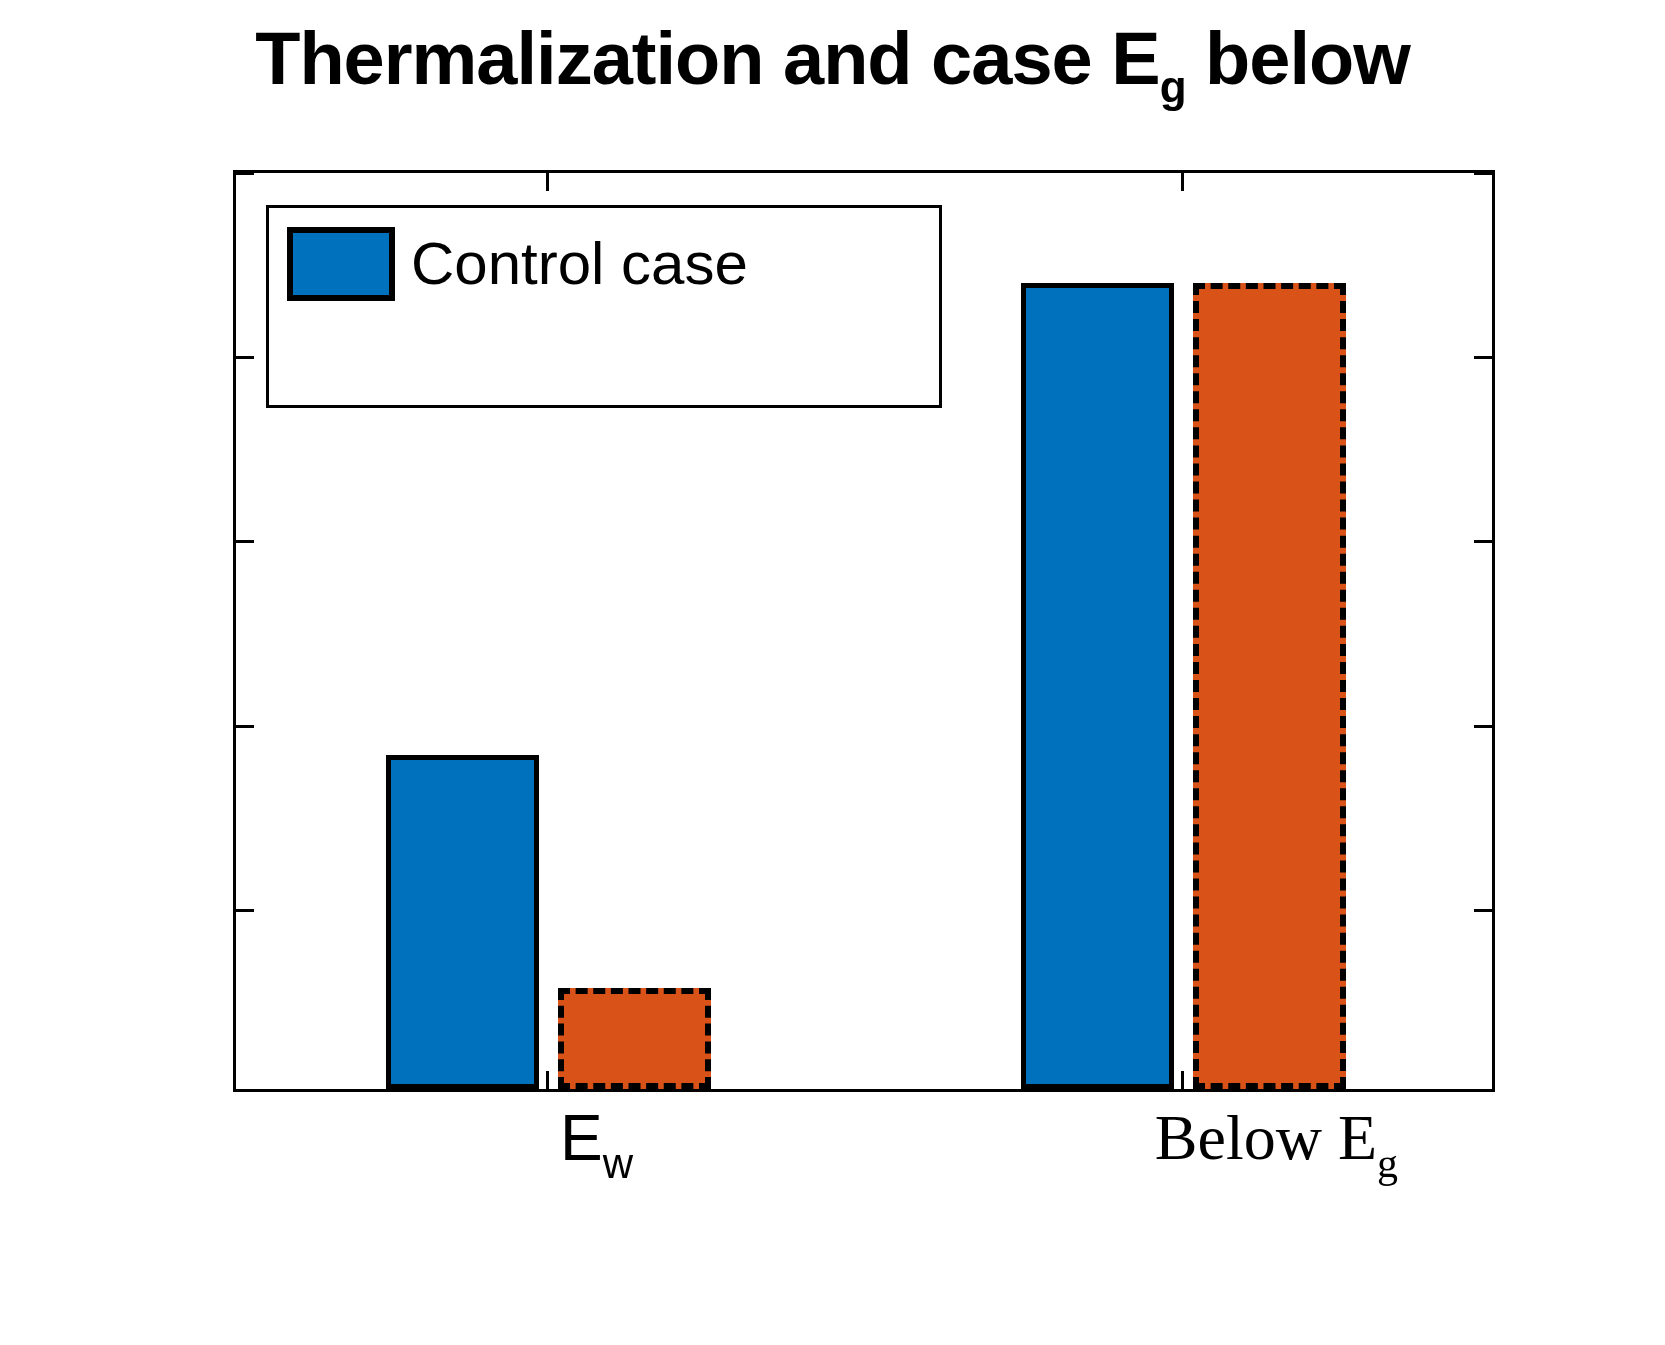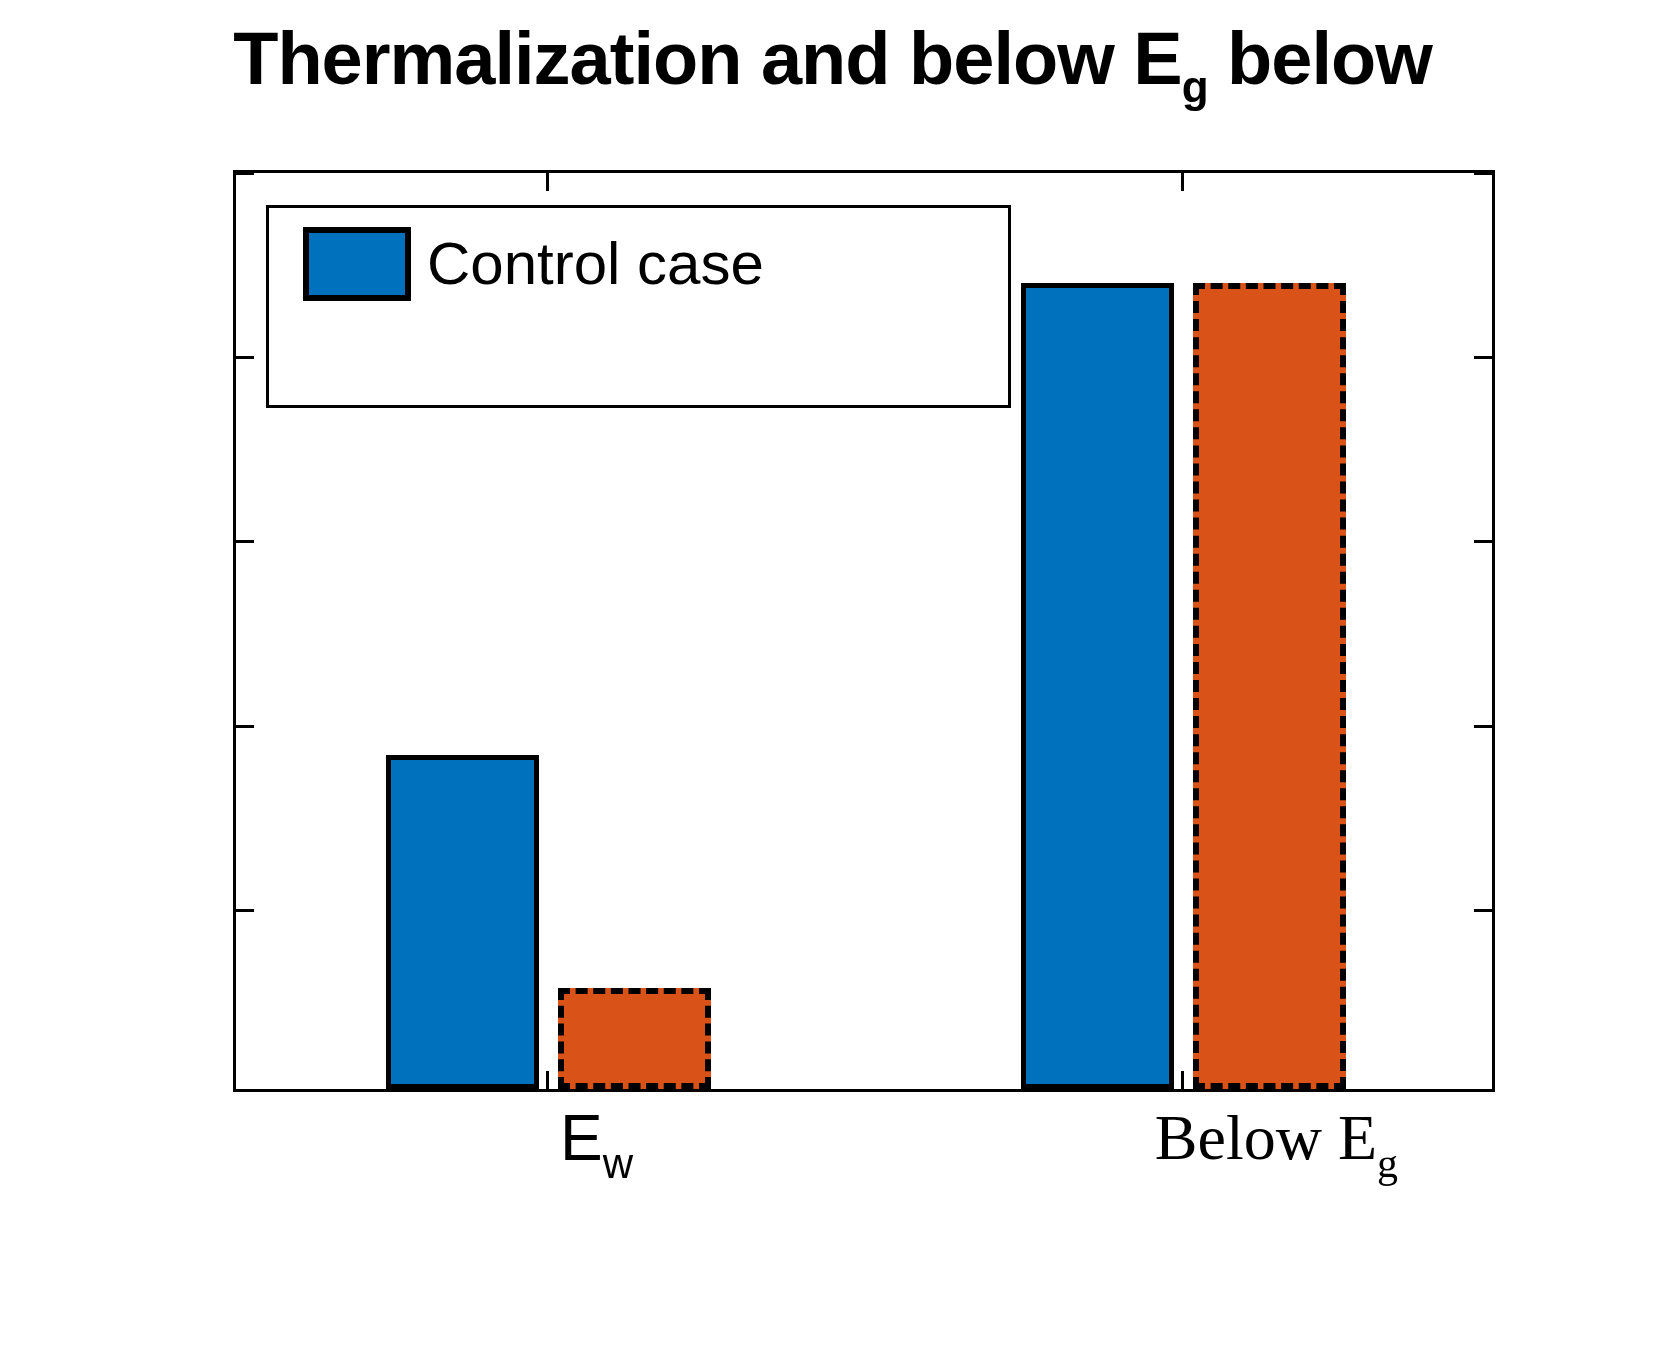--- a/index.html
+++ b/index.html
@@ -38,37 +38,37 @@
   }
   .xcatlabel .sub{font-size:42px;vertical-align:-0.42em;}
 
   
   .bar{position:absolute;bottom:0;box-sizing:border-box;}
   .bar.control{border:5px solid #000;}
   .bar.experimental{border:6px dashed #000;}
 
   
   #legend{
-    position:absolute;left:30px;top:32px;width:745px;height:203px;
+    position:absolute;left:30px;top:32px;width:676px;height:203px;
     border:3px solid #000;background:#fff;box-sizing:border-box;
-    padding:12px 0 0 34px;
+    padding:12px 0 0 18px;
   }
   .legend-row{display:flex;align-items:center;height:88px;}
   .legend-swatch{width:108px;height:74px;box-sizing:border-box;flex:0 0 auto;}
   .legend-swatch.control{border:6px solid #000;}
   .legend-swatch.experimental{border:7px dashed #000;}
   .legend-text{font-size:60px;line-height:1;margin-left:16px;white-space:nowrap;}
 </style>
 </head>
 <body>
 
 <div id="root">
 
   <div id="chart-title">
-    <span>Thermalization and below E</span><span class="sub">g</span><span> below</span>
+    <span>Thermalization and case E</span><span class="sub">g</span><span> below</span>
   </div>
 
   <div id="y-axis-title">Percentage (%)</div>
 
   <div id="plot-area">
 
     <div class="ytick" style="top:-1px;"></div>
     <div class="ytick right" style="top:-1px;"></div>
 
     <div class="ytick" style="top:183px;"></div>

